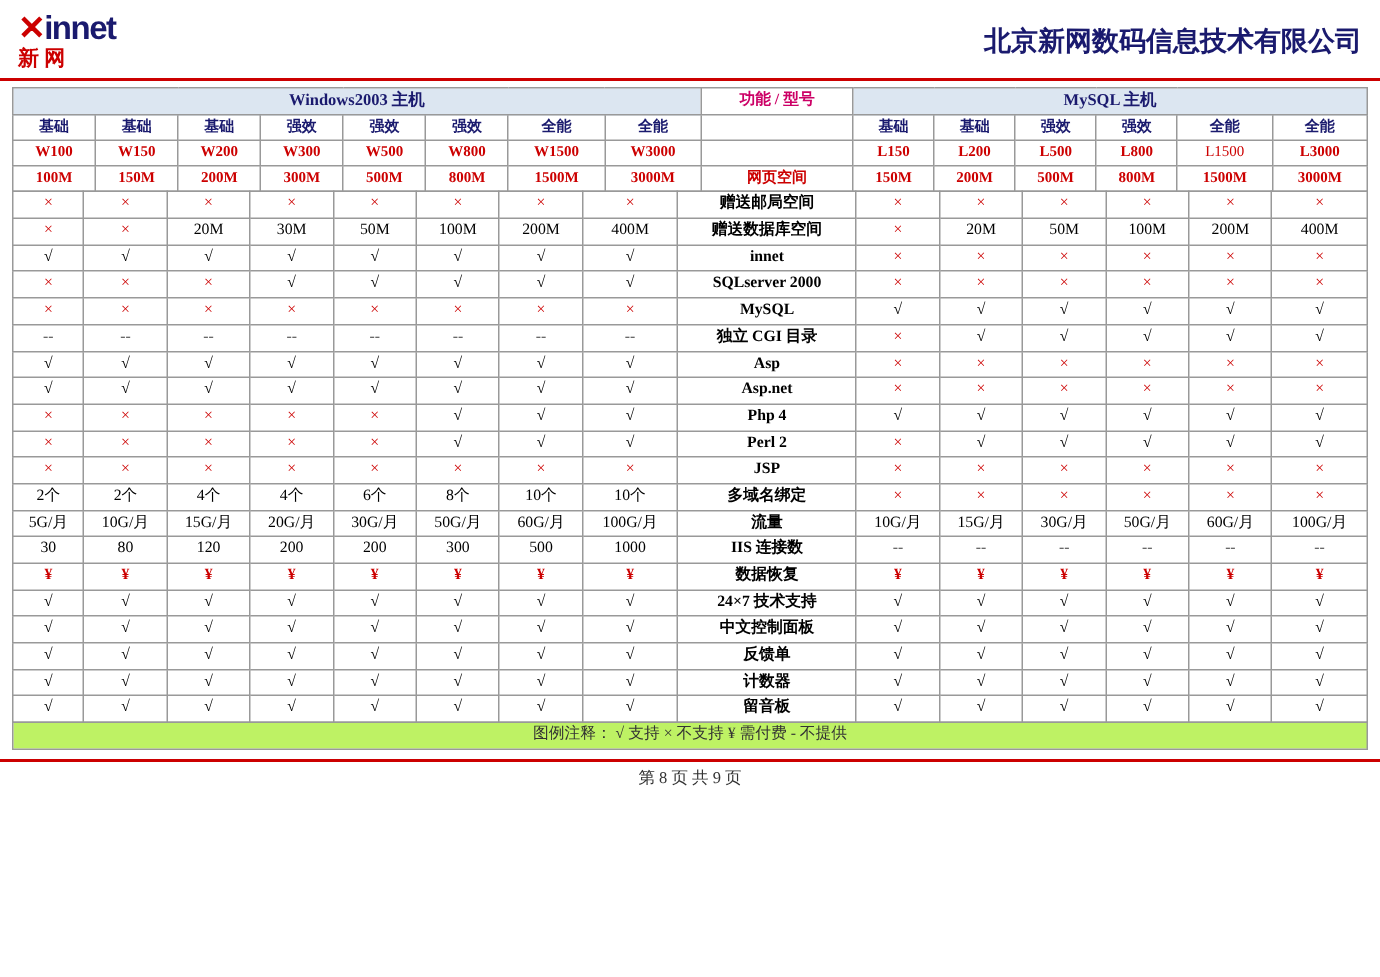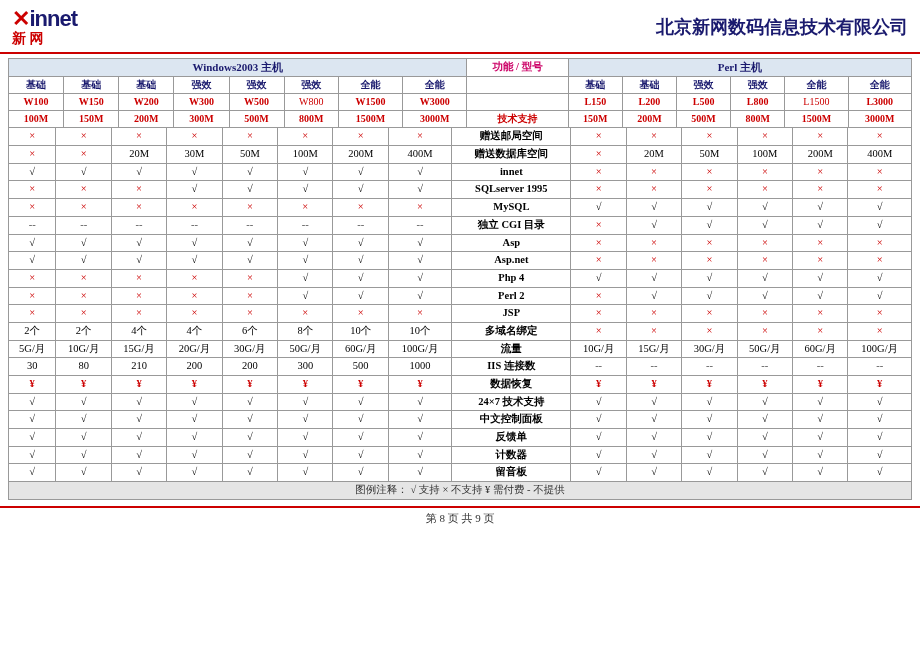--- a/index.html
+++ b/index.html
@@ -75,21 +75,21 @@
       font-size: 11px;
     }
     .tier-row td {
       font-weight: bold;
       font-size: 10px;
     }
     .win-tier { color: #1a1a6e; }
     .unix-tier { color: #1a1a6e; }
     .cap-row td { color: #cc0000; font-weight: bold; font-size: 10px; }
     .legend-row td {
-      background: #e5e5e5;
+      background: #bef264;
       font-size: 10.5px;
       color: #333;
       border: none;
     }
     .footer {
       text-align: center;
       font-size: 11px;
       color: #333;
       padding: 3px 0;
       border-top: 2px solid #cc0000;
@@ -112,21 +112,21 @@
   <div class="company-name">北京新网数码信息技术有限公司</div>
 </div>
 
 <div class="main-table-area">
   <table class="main">
     <tbody>
 
       <tr>
         <td colspan="8" class="section-header-win">Windows2003 主机</td>
         <td class="mid-col" style="border:1px solid #999; background:#fff; color:#cc0066; font-weight:bold;">功能 / 型号</td>
-        <td colspan="6" class="section-header-unix">Perl 主机</td>
+        <td colspan="6" class="section-header-unix">MySQL 主机</td>
       </tr>
 
       <tr class="tier-row">
         <td class="win-tier">基础</td>
         <td class="win-tier">基础</td>
         <td class="win-tier">基础</td>
         <td class="win-tier">强效</td>
         <td class="win-tier">强效</td>
         <td class="win-tier">强效</td>
         <td class="win-tier">全能</td>
@@ -139,42 +139,42 @@
         <td class="unix-tier">全能</td>
         <td class="unix-tier">全能</td>
       </tr>
 
       <tr class="tier-row">
         <td class="win-tier" style="color:#cc0000;font-weight:bold;">W100</td>
         <td class="win-tier" style="color:#cc0000;font-weight:bold;">W150</td>
         <td class="win-tier" style="color:#cc0000;font-weight:bold;">W200</td>
         <td class="win-tier" style="color:#cc0000;font-weight:bold;">W300</td>
         <td class="win-tier" style="color:#cc0000;font-weight:bold;">W500</td>
-        <td class="win-tier" style="color:#cc0000;font-weight:normal;">W800</td>
+        <td class="win-tier" style="color:#cc0000;font-weight:bold;">W800</td>
         <td class="win-tier" style="color:#cc0000;font-weight:bold;">W1500</td>
         <td class="win-tier" style="color:#cc0000;font-weight:bold;">W3000</td>
         <td class="mid-col" style="border:1px solid #999; background:#fff;"></td>
         <td class="unix-tier" style="color:#cc0000;font-weight:bold;">L150</td>
         <td class="unix-tier" style="color:#cc0000;font-weight:bold;">L200</td>
         <td class="unix-tier" style="color:#cc0000;font-weight:bold;">L500</td>
         <td class="unix-tier" style="color:#cc0000;font-weight:bold;">L800</td>
         <td class="unix-tier" style="color:#cc0000;font-weight:normal;">L1500</td>
         <td class="unix-tier" style="color:#cc0000;font-weight:bold;">L3000</td>
       </tr>
 
       <tr class="cap-row">
         <td>100M</td>
         <td>150M</td>
         <td>200M</td>
         <td>300M</td>
         <td>500M</td>
         <td>800M</td>
         <td>1500M</td>
         <td>3000M</td>
-        <td class="func-col" style="background:#fff;">技术支持</td>
+        <td class="func-col" style="background:#fff;">网页空间</td>
         <td style="color:#cc0000;font-weight:bold;">150M</td>
         <td style="color:#cc0000;font-weight:bold;">200M</td>
         <td style="color:#cc0000;font-weight:bold;">500M</td>
         <td style="color:#cc0000;font-weight:bold;">800M</td>
         <td style="color:#cc0000;font-weight:bold;">1500M</td>
         <td style="color:#cc0000;font-weight:bold;">3000M</td>
       </tr>
     </tbody>
   </table>
 
@@ -233,21 +233,21 @@
         </tr>
         <tr>
           <td style="color: rgb(204, 0, 0);">×</td>
           <td style="color: rgb(204, 0, 0);">×</td>
           <td style="color: rgb(204, 0, 0);">×</td>
           <td style="color: rgb(0, 0, 0);">√</td>
           <td style="color: rgb(0, 0, 0);">√</td>
           <td style="color: rgb(0, 0, 0);">√</td>
           <td style="color: rgb(0, 0, 0);">√</td>
           <td style="color: rgb(0, 0, 0);">√</td>
-          <td style="font-weight: bold; background: rgb(255, 255, 255);">SQLserver 1995</td>
+          <td style="font-weight: bold; background: rgb(255, 255, 255);">SQLserver 2000</td>
           <td style="color: rgb(204, 0, 0);">×</td>
           <td style="color: rgb(204, 0, 0);">×</td>
           <td style="color: rgb(204, 0, 0);">×</td>
           <td style="color: rgb(204, 0, 0);">×</td>
           <td style="color: rgb(204, 0, 0);">×</td>
           <td style="color: rgb(204, 0, 0);">×</td>
         </tr>
         <tr>
           <td style="color: rgb(204, 0, 0);">×</td>
           <td style="color: rgb(204, 0, 0);">×</td>
@@ -397,21 +397,21 @@
           <td>10G/月</td>
           <td>15G/月</td>
           <td>30G/月</td>
           <td>50G/月</td>
           <td>60G/月</td>
           <td>100G/月</td>
         </tr>
         <tr>
           <td>30</td>
           <td>80</td>
-          <td>210</td>
+          <td>120</td>
           <td>200</td>
           <td>200</td>
           <td>300</td>
           <td>500</td>
           <td>1000</td>
           <td style="font-weight: bold; background: rgb(255, 255, 255);">IIS 连接数</td>
           <td style="color: rgb(85, 85, 85);">--</td>
           <td style="color: rgb(85, 85, 85);">--</td>
           <td style="color: rgb(85, 85, 85);">--</td>
           <td style="color: rgb(85, 85, 85);">--</td>

